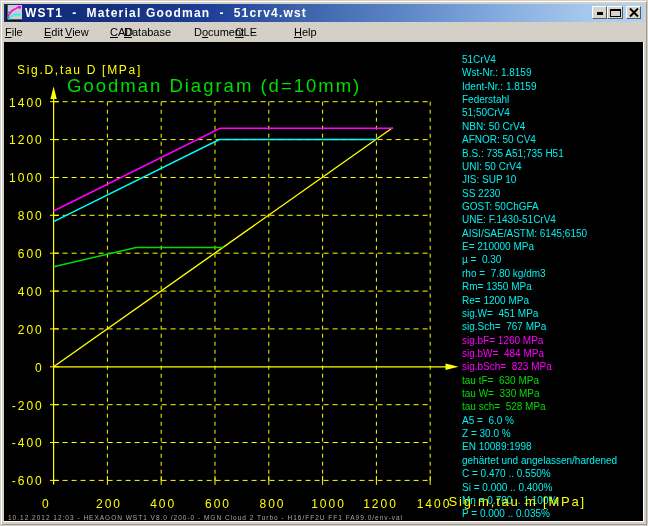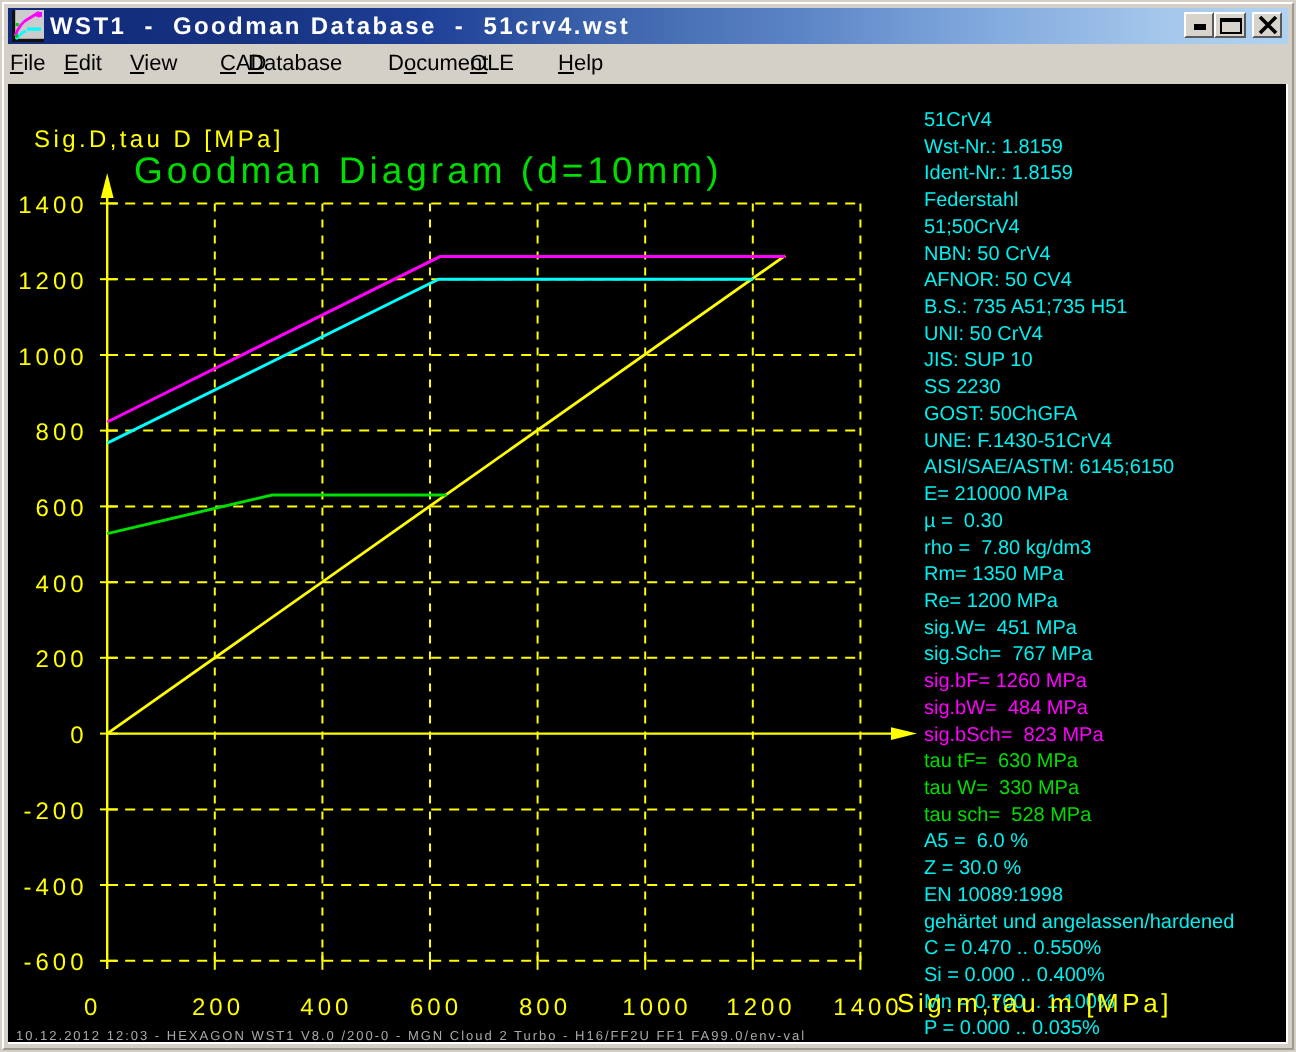--- a/index.html
+++ b/index.html
@@ -27,41 +27,41 @@
 <rect x="0" y="0" width="16" height="16" fill="#cccccc"></rect>
 <rect x="0" y="0" width="1.6" height="16" fill="#111111"></rect>
 <rect x="0" y="14.4" width="16" height="1.6" fill="#111111"></rect>
 <path d="M1.5,13 C3,9 5,6 8,4.5 C10,3.5 12,2 13,1.5 L14,3.5" fill="none" stroke="#ff00ff" stroke-width="1.5"></path>
 <rect x="12" y="1" width="3" height="2.4" fill="#ff00ff"></rect>
 <path d="M2,14.5 L5,11.5 L7,10.5" fill="none" stroke="#00ffff" stroke-width="1.4"></path>
 <rect x="7.5" y="8.7" width="7" height="1.7" fill="#00ffff"></rect>
 <rect x="1.8" y="6.5" width="1.6" height="1.6" fill="#00cc00"></rect>
 <rect x="1.6" y="12.2" width="1.6" height="1.6" fill="#00cc00"></rect>
 </svg>
-<div id="ttext">WST1  -  Goodman Database  -  51crv4.wst</div>
+<div id="ttext">WST1  -  Material Goodman  -  51crv4.wst</div>
 <div class="wbtn" id="bmin">
     <i></i>
   </div>
 <div class="wbtn" id="bmax">
     <i></i>
   </div>
 <div class="wbtn" id="bclose">
     <svg width="13" height="11" viewBox="0 0 13 11" style="position:absolute;left:0;top:0">
       <path d="M3 1.5 L11 9.5 M11 1.5 L3 9.5" stroke="#000" stroke-width="1.8"></path>
     </svg>
   </div>
 <div id="menubar">
 <div class="mi" style="left:1px"><u>F</u>ile</div>
-<div class="mi" style="left:28px"><u>E</u>dit</div>
+<div class="mi" style="left:40px"><u>E</u>dit</div>
 <div class="mi" style="left:61px"><u>V</u>iew</div>
 <div class="mi" style="left:106px"><u>C</u>AD</div>
 <div class="mi" style="left:120px"><u>D</u>atabase</div>
 <div class="mi" style="left:190px">D<u>o</u>cument</div>
 <div class="mi" style="left:231px"><u>O</u>LE</div>
-<div class="mi" style="left:275px"><u>H</u>elp</div>
+<div class="mi" style="left:290px"><u>H</u>elp</div>
 </div>
 <div id="client">
 <svg width="639" height="479" viewBox="0 0 639 479" id="chart">
 <line x1="49.6" y1="59.7" x2="426.2" y2="59.7" stroke="#ffff00" stroke-width="1" stroke-dasharray="5,4"></line>
 <line x1="49.6" y1="97.6" x2="426.2" y2="97.6" stroke="#ffff00" stroke-width="1" stroke-dasharray="5,4"></line>
 <line x1="49.6" y1="135.5" x2="426.2" y2="135.5" stroke="#ffff00" stroke-width="1" stroke-dasharray="5,4"></line>
 <line x1="49.6" y1="173.3" x2="426.2" y2="173.3" stroke="#ffff00" stroke-width="1" stroke-dasharray="5,4"></line>
 <line x1="49.6" y1="211.2" x2="426.2" y2="211.2" stroke="#ffff00" stroke-width="1" stroke-dasharray="5,4"></line>
 <line x1="49.6" y1="249.1" x2="426.2" y2="249.1" stroke="#ffff00" stroke-width="1" stroke-dasharray="5,4"></line>
 <line x1="49.6" y1="286.9" x2="426.2" y2="286.9" stroke="#ffff00" stroke-width="1" stroke-dasharray="5,4"></line>

